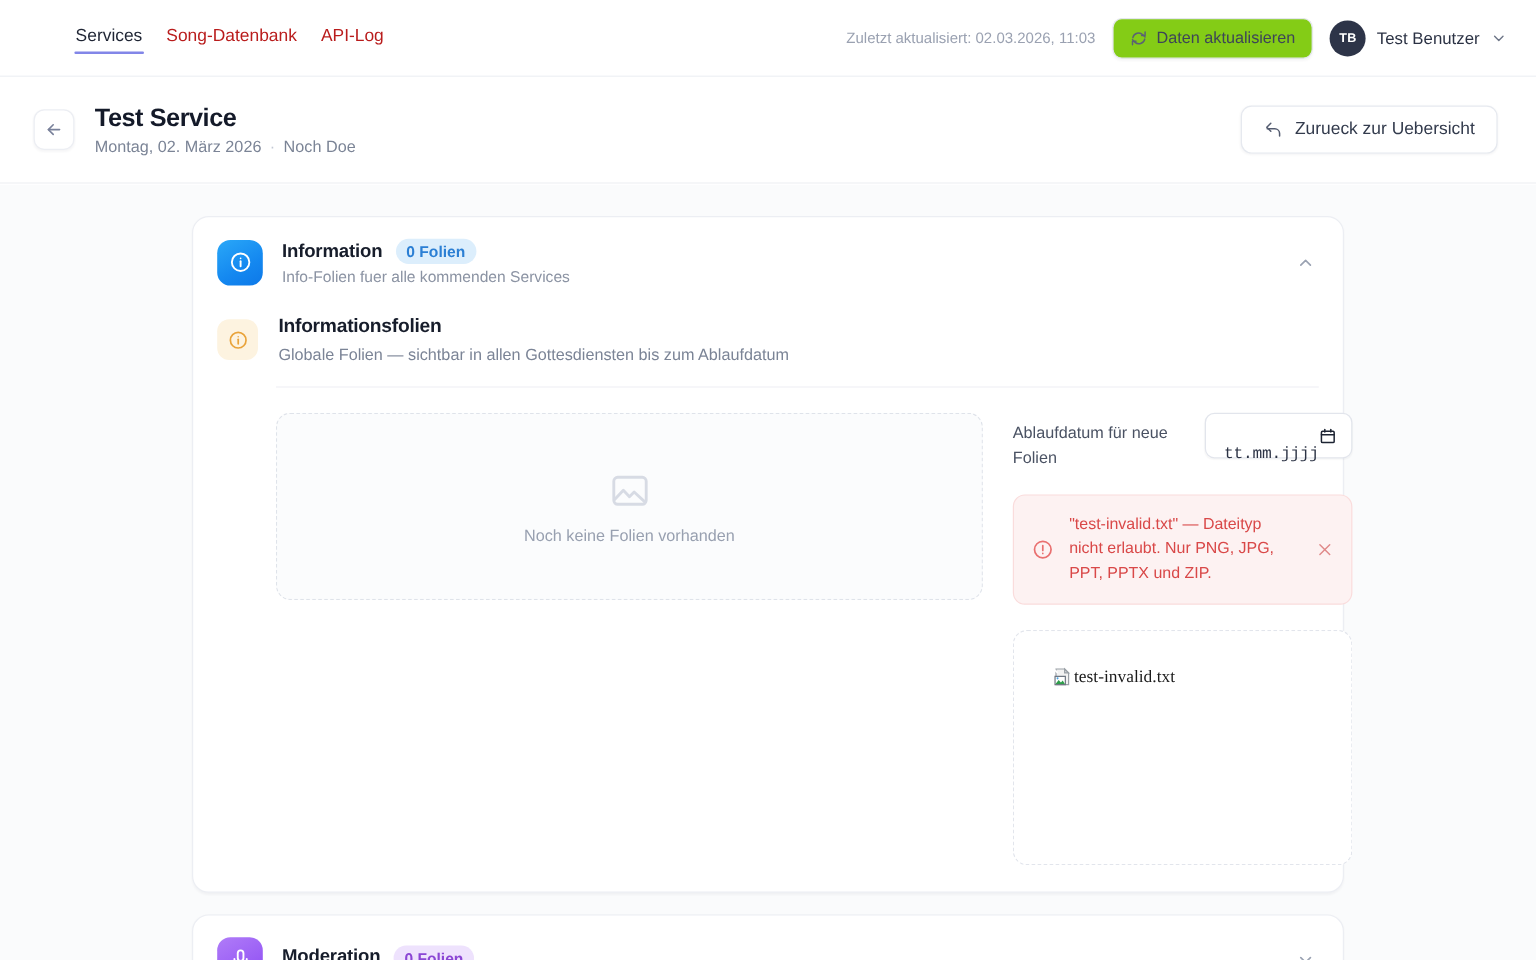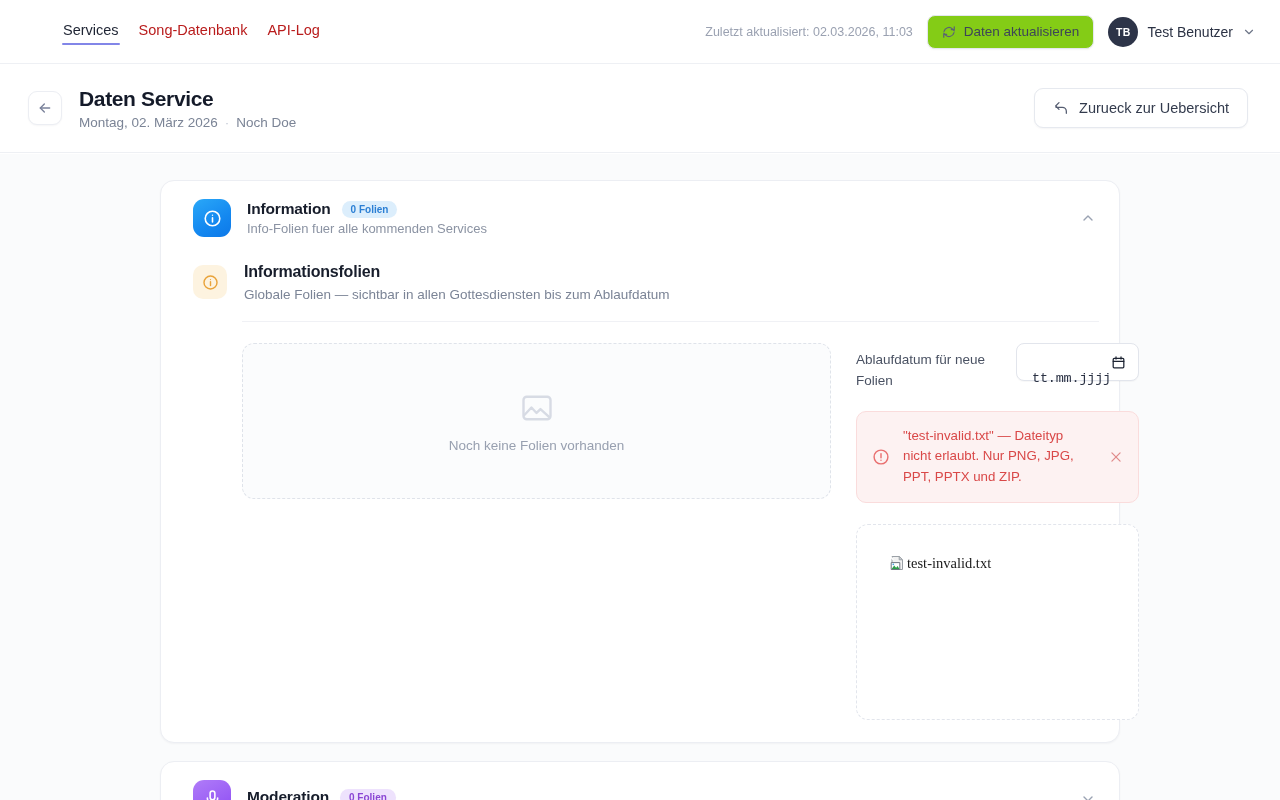--- a/index.html
+++ b/index.html
@@ -104,39 +104,38 @@
     padding: 26px 160px 0 160px;
     overflow: hidden;
   }
 
   .card {
     background: #fff;
     border: 1px solid #eceef3;
     border-radius: 14px;
     box-shadow: 0 1px 2px rgba(16,24,40,.04);
     margin-bottom: 18px;
-    padding-left: 12px;
   }
 
   .card-head {
     display: flex; align-items: center;
     padding: 18px 20px 18px 20px;
     cursor: pointer;
   }
   .cat-tile {
     width: 38px; height: 38px; border-radius: 11px; flex: none;
     display: flex; align-items: center; justify-content: center;
   }
   .cat-tile.blue   { background: linear-gradient(150deg, #2aa8f8 0%, #1488f0 60%, #0d78e8 100%); }
   .cat-tile.purple { background: linear-gradient(150deg, #b07cf8 0%, #9a5ef5 60%, #8b46f2 100%); }
   .cat-texts { margin-left: 16px; }
   .cat-title-row { display: flex; align-items: center; gap: 11px; }
   .cat-title { font-size: 15.5px; font-weight: 700; color: #171d2b; letter-spacing: -.15px; }
   .badge {
-    font-size: 10px; font-weight: 700; padding: 3px 9px; border-radius: 20px;
+    font-size: 13px; font-weight: 700; padding: 3px 9px; border-radius: 20px;
     white-space: nowrap;
   }
   .badge.blue   { background: #dceefc; color: #2b7fd4; }
   .badge.purple { background: #eee2fd; color: #8b46d4; }
   .cat-desc { margin-top: 3px; font-size: 13px; color: #8b93a3; }
   .chev {
     margin-left: auto; width: 22px; height: 22px;
     display: flex; align-items: center; justify-content: center;
     color: #9aa2b2; cursor: pointer;
   }
@@ -254,21 +253,21 @@
   <div class="back-sq">
     <span style="display:flex">
       <svg width="16" height="16" viewBox="0 0 24 24" fill="none" stroke="#79819a" stroke-width="2" stroke-linecap="round" stroke-linejoin="round">
         <line x1="19" y1="12" x2="5" y2="12"></line>
         <polyline points="11 18 5 12 11 6"></polyline>
       </svg>
     </span>
   </div>
 
   <div class="head-text">
-    <div class="page-title">Daten Service</div>
+    <div class="page-title">Test Service</div>
     <div class="page-sub">
       <span>Montag, 02. März 2026</span><span class="dot">·</span><span>Noch Doe</span>
     </div>
   </div>
 
   <button class="btn-back">
     <span style="display:flex">
       <svg width="16" height="16" viewBox="0 0 24 24" fill="none" stroke="#545c70" stroke-width="1.9" stroke-linecap="round" stroke-linejoin="round">
         <polyline points="9 14 4 9 9 4"></polyline>
         <path d="M20 20v-3a6 6 0 0 0-6-6H4.5"></path>

